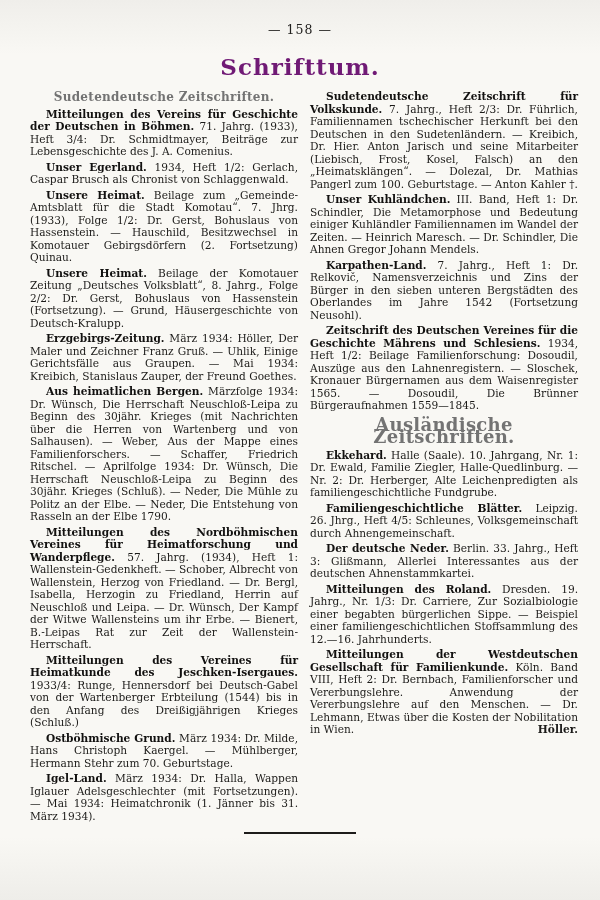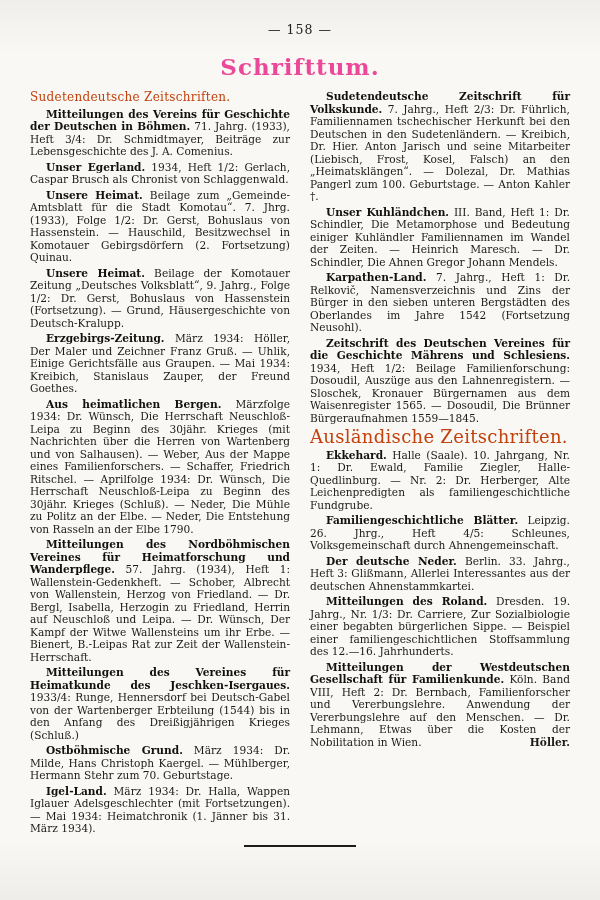--- a/index.html
+++ b/index.html
@@ -10,35 +10,35 @@
     color:#191817;
     -webkit-font-smoothing:antialiased;
   }
   .paper{width:600px;height:660px;position:relative;}
   .page-number{
     text-align:center;font-size:12.5px;letter-spacing:1px;
     padding-top:22px;color:#22211f;
   }
   .doc-title{
     text-align:center;font-size:23px;font-weight:bold;margin:16px 0 10px 0;
-    letter-spacing:1px;color:#ec4899;
+    letter-spacing:1px;color:#701a75;
   }
   .columns{
     display:flex;gap:12px;padding:0 22px 0 30px;
   }
   .col{
     width:50%;font-size:10.6px;line-height:12.5px;text-align:justify;
     hyphens:auto;color:#1b1a18;
   }
   .col-heading{
-    text-align:left;font-weight:normal;font-size:12px;
-    margin:1px 0 4px 0;letter-spacing:0.3px;color:#c2410c;
+    text-align:center;font-weight:bold;font-size:12px;
+    margin:1px 0 4px 0;letter-spacing:0.3px;color:#737373;
   }
   .col-heading.big{font-size:18px;margin:7px 0 5px 0;}
-  p.entry{margin:0 8px 3px 0;text-indent:16px;}
+  p.entry{margin:0 0 3px 0;text-indent:16px;}
   .jt{font-weight:bold;color:#121110;}
   .sig{float:right;font-weight:bold;padding-left:8px;}
   .end-divider{
     width:112px;height:2px;background:#1d1c1a;margin:7px auto 0 auto;
   }
 </style>
 </head>
 <body>
 
 <div class="paper">
@@ -48,21 +48,21 @@
   <h1 class="doc-title">Schrifttum.</h1>
 
   <div class="columns">
 
     <div class="col">
       <div class="col-heading">Sudetendeutsche Zeitschriften.</div>
 
       <p class="entry"><span class="jt">Mitteilungen des Vereins für Geschichte der Deutschen in Böhmen.</span><span class="jx"> 71. Jahrg. (1933), Heft 3/4: Dr. Schmidtmayer, Beiträge zur Lebensgeschichte des J. A. Comenius.</span></p>
       <p class="entry"><span class="jt">Unser Egerland.</span><span class="jx"> 1934, Heft 1/2: Gerlach, Caspar Brusch als Chronist von Schlaggenwald.</span></p>
       <p class="entry"><span class="jt">Unsere Heimat.</span><span class="jx"> Beilage zum „Gemeinde-Amtsblatt für die Stadt Komotau“. 7. Jhrg. (1933), Folge 1/2: Dr. Gerst, Bohuslaus von Hassenstein. — Hauschild, Besitzwechsel in Komotauer Gebirgsdörfern (2. Fortsetzung) Quinau.</span></p>
-      <p class="entry"><span class="jt">Unsere Heimat.</span><span class="jx"> Beilage der Komotauer Zeitung „Deutsches Volksblatt“, 9. Jahrg., Folge 1/2: Dr. Gerst, Bohuslaus von Hassenstein (Fortsetzung). — Grund, Häusergeschichte von Deutsch-Kralupp.</span></p>
+      <p class="entry"><span class="jt">Unsere Heimat.</span><span class="jx"> Beilage der Komotauer Zeitung „Deutsches Volksblatt“, 8. Jahrg., Folge 2/2: Dr. Gerst, Bohuslaus von Hassenstein (Fortsetzung). — Grund, Häusergeschichte von Deutsch-Kralupp.</span></p>
       <p class="entry"><span class="jt">Erzgebirgs-Zeitung.</span><span class="jx"> März 1934: Höller, Der Maler und Zeichner Franz Gruß. — Uhlik, Einige Gerichtsfälle aus Graupen. — Mai 1934: Kreibich, Stanislaus Zauper, der Freund Goethes.</span></p>
       <p class="entry"><span class="jt">Aus heimatlichen Bergen.</span><span class="jx"> Märzfolge 1934: Dr. Wünsch, Die Herrschaft Neuschloß-Leipa zu Beginn des 30jähr. Krieges (mit Nachrichten über die Herren von Wartenberg und von Salhausen). — Weber, Aus der Mappe eines Familienforschers. — Schaffer, Friedrich Ritschel. — Aprilfolge 1934: Dr. Wünsch, Die Herrschaft Neuschloß-Leipa zu Beginn des 30jähr. Krieges (Schluß). — Neder, Die Mühle zu Politz an der Elbe. — Neder, Die Entstehung von Rasseln an der Elbe 1790.</span></p>
       <p class="entry"><span class="jt">Mitteilungen des Nordböhmischen Vereines für Heimatforschung und Wanderpflege.</span><span class="jx"> 57. Jahrg. (1934), Heft 1: Wallenstein-Gedenkheft. — Schober, Albrecht von Wallenstein, Herzog von Friedland. — Dr. Bergl, Isabella, Herzogin zu Friedland, Herrin auf Neuschloß und Leipa. — Dr. Wünsch, Der Kampf der Witwe Wallensteins um ihr Erbe. — Bienert, B.-Leipas Rat zur Zeit der Wallenstein-Herrschaft.</span></p>
       <p class="entry"><span class="jt">Mitteilungen des Vereines für Heimatkunde des Jeschken-Isergaues.</span><span class="jx"> 1933/4: Runge, Hennersdorf bei Deutsch-Gabel von der Wartenberger Erbteilung (1544) bis in den Anfang des Dreißigjährigen Krieges (Schluß.)</span></p>
       <p class="entry"><span class="jt">Ostböhmische Grund.</span><span class="jx"> März 1934: Dr. Milde, Hans Christoph Kaergel. — Mühlberger, Hermann Stehr zum 70. Geburtstage.</span></p>
       <p class="entry"><span class="jt">Igel-Land.</span><span class="jx"> März 1934: Dr. Halla, Wappen Iglauer Adelsgeschlechter (mit Fortsetzungen). — Mai 1934: Heimatchronik (1. Jänner bis 31. März 1934).</span></p>
     </div>
 
     <div class="col">
       <p class="entry"><span class="jt">Sudetendeutsche Zeitschrift für Volkskunde.</span><span class="jx"> 7. Jahrg., Heft 2/3: Dr. Führlich, Familiennamen tschechischer Herkunft bei den Deutschen in den Sudetenländern. — Kreibich, Dr. Hier. Anton Jarisch und seine Mitarbeiter (Liebisch, Frost, Kosel, Falsch) an den „Heimatsklängen“. — Dolezal, Dr. Mathias Pangerl zum 100. Geburtstage. — Anton Kahler †.</span></p>

